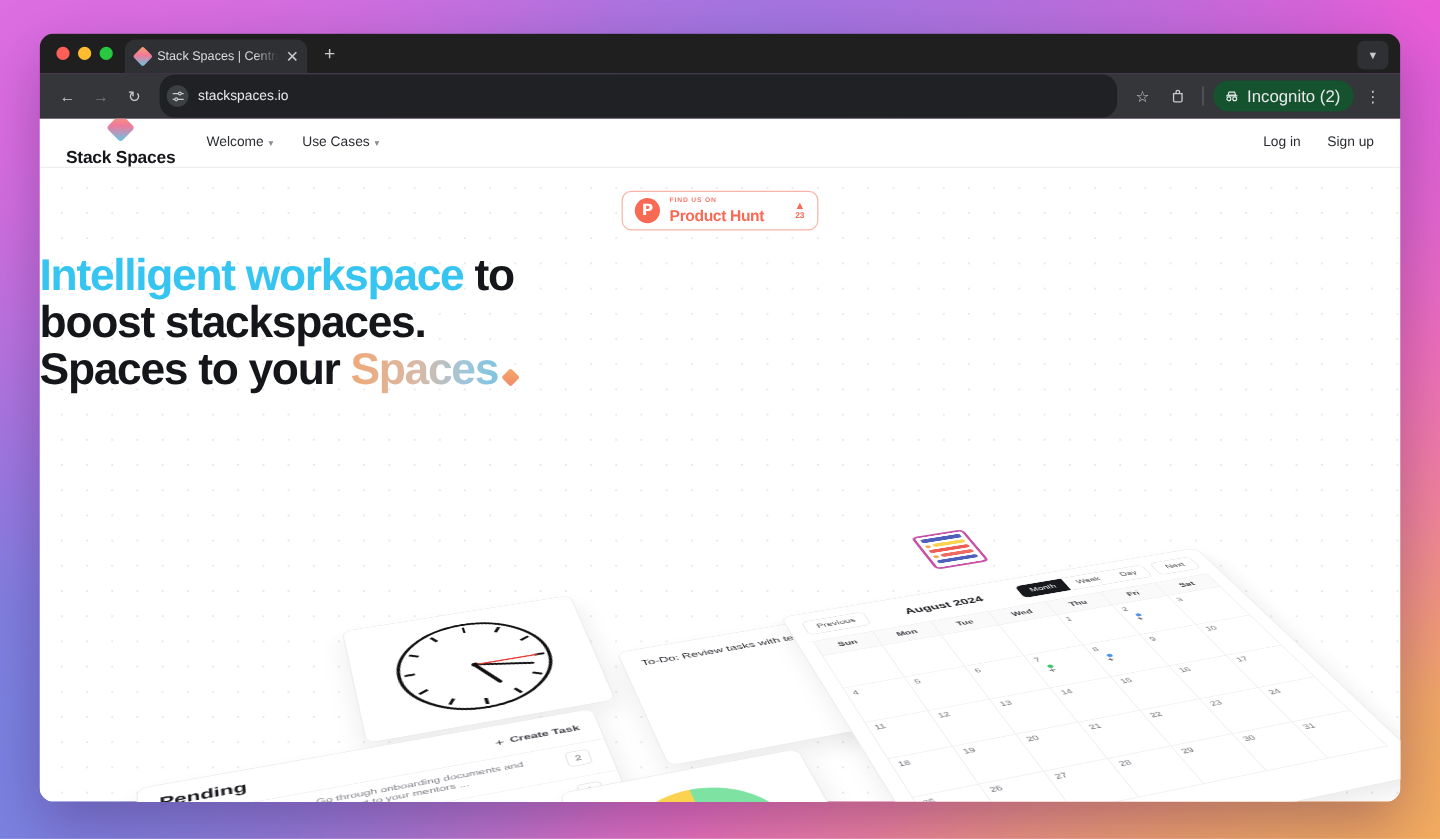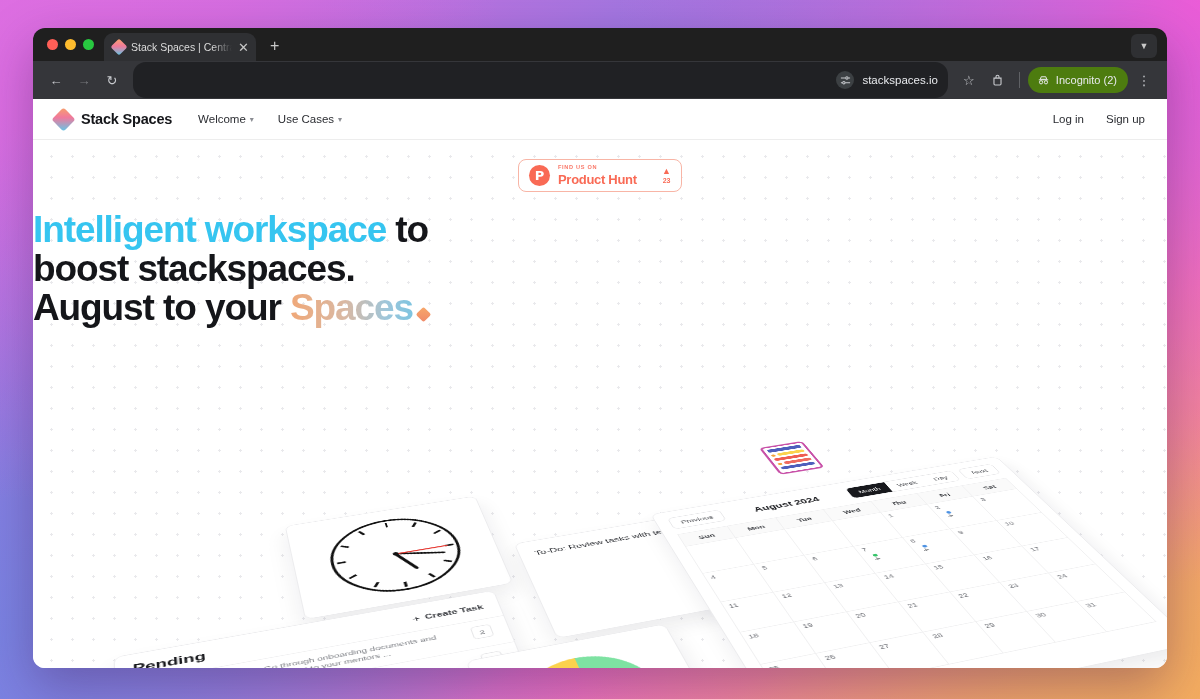--- a/index.html
+++ b/index.html
@@ -85,47 +85,46 @@
     width: 26px; height: 26px; border-radius: 50%;
     display: flex; align-items: center; justify-content: center;
     color: #c8cace; font-size: 13px; flex: none;
   }
   .tb-btn.dim { color: #76787c; }
   .omnibox {
     flex: 1; height: 36px; margin-left: 6px;
     background: #202124; border-radius: 13px;
     display: flex; align-items: center; gap: 8px;
     padding: 0 10px 0 6px;
-    justify-content: flex-end;
   }
   .omni-icon {
     width: 18px; height: 18px; border-radius: 50%;
     background: #3c4043; flex: none;
     display: flex; align-items: center; justify-content: center;
   }
   .omni-icon svg { display: block; }
   .omni-url { font-size: 11.5px; color: #e8eaed; }
   .tb-right { display: flex; align-items: center; gap: 3px; margin-left: 6px; }
   .tb-sep { width: 1px; height: 16px; background: #5f6165; margin: 0 5px; }
   .incognito {
-    height: 26px; border-radius: 13px; background: #4d7c0f;
+    height: 26px; border-radius: 13px; background: #14532d;
     display: flex; align-items: center; gap: 6px;
-    padding: 0 11px 0 9px; color: #e8eaed; font-size: 11px;
+    padding: 0 11px 0 9px; color: #e8eaed; font-size: 14px;
   }
 
   
   .page {
     flex: 1; background: #fff; position: relative; overflow: hidden;
   }
   .nav {
     height: 41px; border-bottom: 1px solid #ededed;
     display: flex; align-items: center; padding: 0 22px;
     position: relative; z-index: 5; background: #fff;
   }
-  .brand { display: flex; align-items: center; gap: 9px; }
+  .brand { display: flex; align-items: center; gap: 9px; flex-direction: column; }
   .brand-mark {
     width: 17px; height: 17px; transform: rotate(45deg);
     border-radius: 3px;
     background: linear-gradient(135deg, #f7a06a 0%, #f0799c 42%, #5fc9e9 100%);
   }
   .brand-name { font-size: 14.5px; font-weight: 700; color: #15161a; letter-spacing: -.2px; }
   .nav-links { display: flex; align-items: center; gap: 24px; margin-left: 26px; }
   .nav-link {
     font-size: 11.5px; color: #2b2d32; display: flex; align-items: center; gap: 4px;
   }
@@ -376,21 +375,21 @@
         </span>
         <span class="ph-vote">
           <span class="ph-arrow">▲</span>
           <span class="ph-count">23</span>
         </span>
       </div>
 
       <h1 class="headline">
         <span class="hl-cyan">Intelligent workspace</span><span> to</span><br>
         <span>boost stackspaces.</span><br>
-        <span>August to your </span><span class="hl-stack">Spaces</span><span class="hl-dot"></span>
+        <span>Spaces to your </span><span class="hl-stack">Spaces</span><span class="hl-dot"></span>
       </h1>
 
       <div class="stage">
         <div class="board">
 
           <div class="card c-clock">
             <div class="clock-face">
               <span class="tick" style="transform:rotate(0deg)"></span>
               <span class="tick" style="transform:rotate(30deg)"></span>
               <span class="tick" style="transform:rotate(60deg)"></span>

